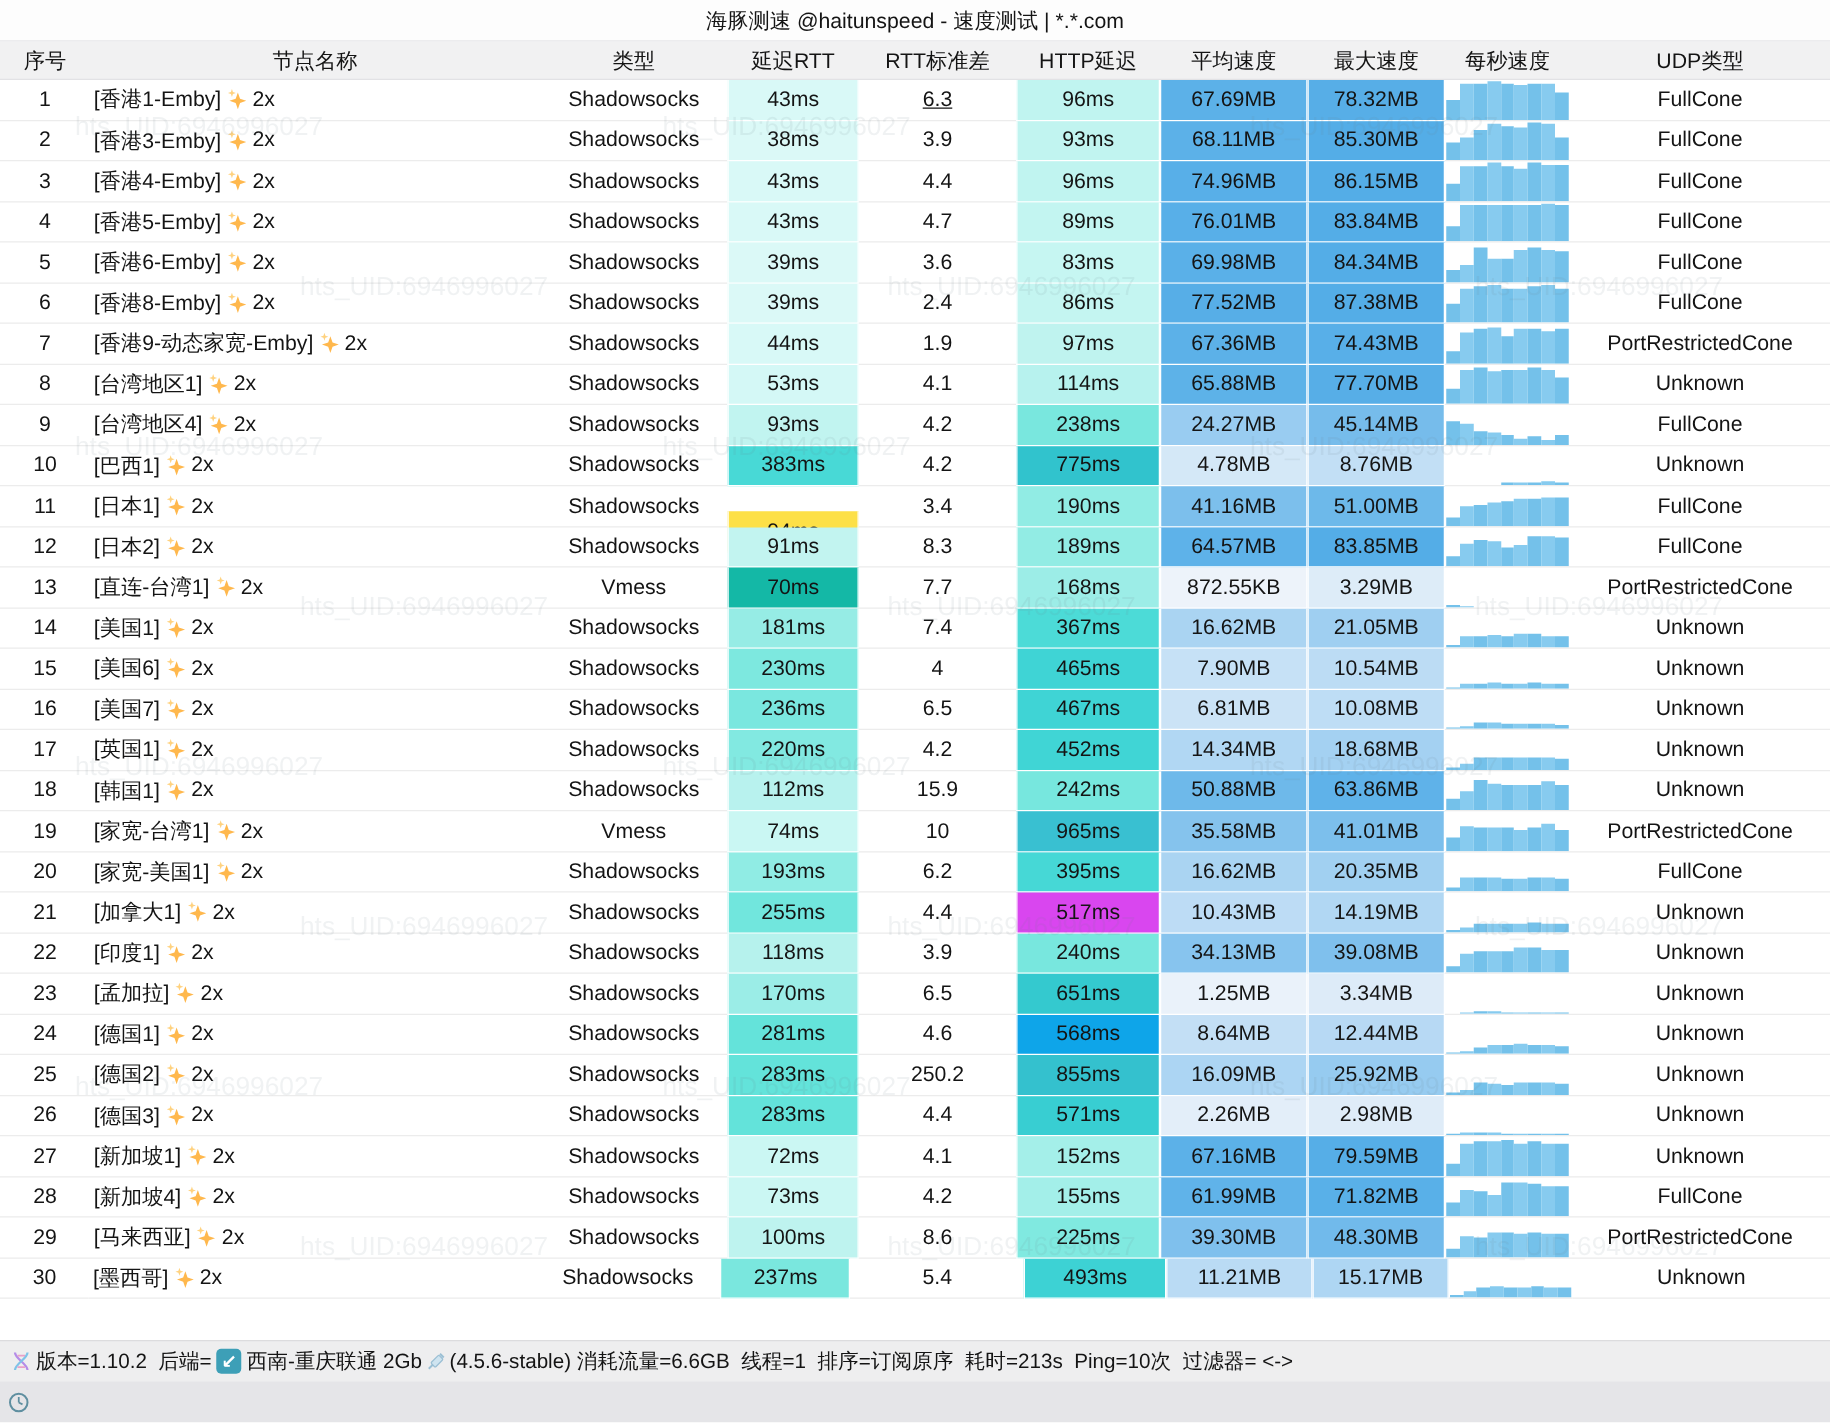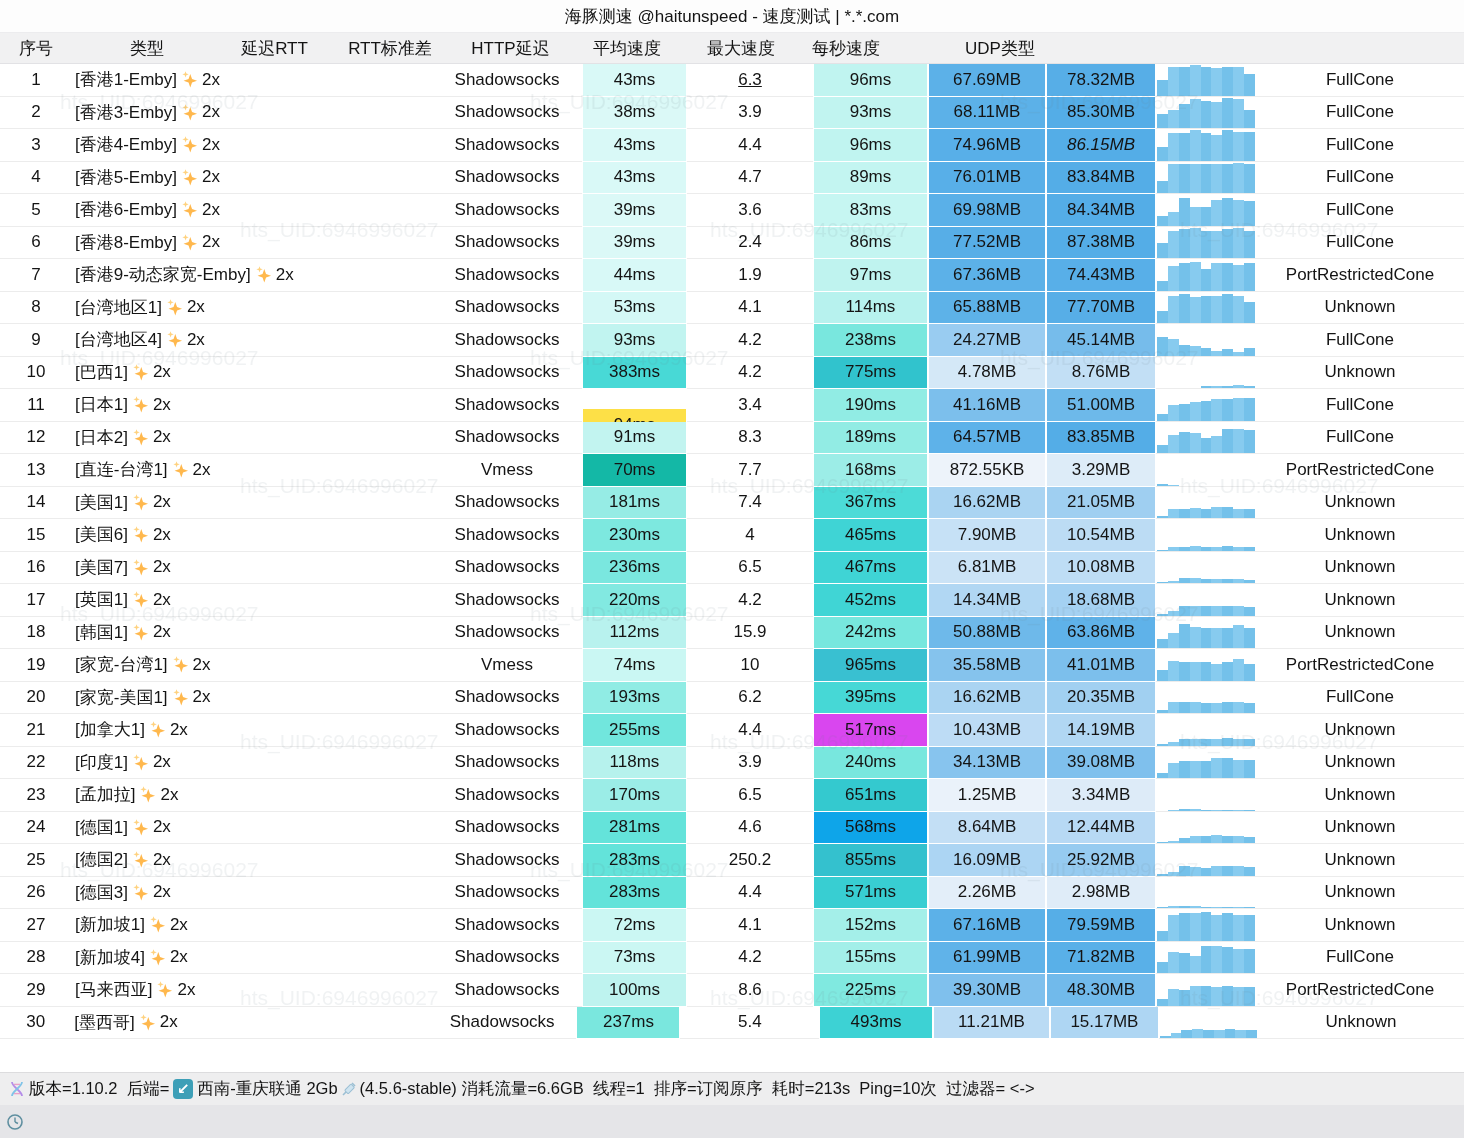--- a/index.html
+++ b/index.html
@@ -75,20 +75,21 @@
     <span style="left: 1000px; top: 858px;">hts_UID:6946996027</span>
     <span style="left: 240px; top: 986px;">hts_UID:6946996027</span>
     <span style="left: 710px; top: 986px;">hts_UID:6946996027</span>
     <span style="left: 1180px; top: 986px;">hts_UID:6946996027</span>
   </div>
 
 <div class="titlebar">海豚测速 @haitunspeed - 速度测试 | *.*.com</div>
 
 <div class="thead">
     <div class="hcell" style="width: 72px;">序号</div>
+    <div class="hcell" style="width: 360px;">节点名称</div>
     <div class="hcell" style="width: 150px;">类型</div>
     <div class="hcell" style="width: 105px;">延迟RTT</div>
     <div class="hcell" style="width: 126px;">RTT标准差</div>
     <div class="hcell" style="width: 115px;">HTTP延迟</div>
     <div class="hcell" style="width: 118px;">平均速度</div>
     <div class="hcell" style="width: 110px;">最大速度</div>
     <div class="hcell" style="width: 100px;">每秒速度</div>
     <div class="hcell" style="width: 208px;">UDP类型</div>
   </div>
 
@@ -165,21 +166,21 @@
             <path d="M7 1.5 L8 4.5 L11 5.5 L8 6.5 L7 9.5 L6 6.5 L3 5.5 L6 4.5 Z" fill="#ffd27f"></path>
           </svg>
           <span>2x</span>
         </span>
       </div>
       <div class="cell " style="width: 150px;">Shadowsocks</div>
       <div class="cell colored" style="width: 105px; background: rgb(217, 249, 247);">43ms</div>
       <div class="cell " style="width: 126px;">4.4</div>
       <div class="cell colored" style="width: 115px; background: rgb(192, 244, 240);">96ms</div>
       <div class="cell colored" style="width: 118px; background: rgb(88, 175, 232);">74.96MB</div>
-      <div class="cell colored" style="width: 110px; background: rgb(84, 173, 231); font-style: italic;">86.15MB</div>
+      <div class="cell colored" style="width: 110px; background: rgb(84, 173, 231);">86.15MB</div>
       <div class="cell spark-cell" style="width: 100px;">
         <div class="sbar" style="width: 11.1111%; height: 45%; background: rgb(116, 193, 234);"></div>
         <div class="sbar" style="width: 11.1111%; height: 90%; background: rgb(135, 203, 239);"></div>
         <div class="sbar" style="width: 11.1111%; height: 90%; background: rgb(116, 193, 234);"></div>
         <div class="sbar" style="width: 11.1111%; height: 100%; background: rgb(135, 203, 239);"></div>
         <div class="sbar" style="width: 11.1111%; height: 90%; background: rgb(116, 193, 234);"></div>
         <div class="sbar" style="width: 11.1111%; height: 85%; background: rgb(135, 203, 239);"></div>
         <div class="sbar" style="width: 11.1111%; height: 100%; background: rgb(116, 193, 234);"></div>
         <div class="sbar" style="width: 11.1111%; height: 95%; background: rgb(135, 203, 239);"></div>
         <div class="sbar" style="width: 11.1111%; height: 95%; background: rgb(116, 193, 234);"></div>

